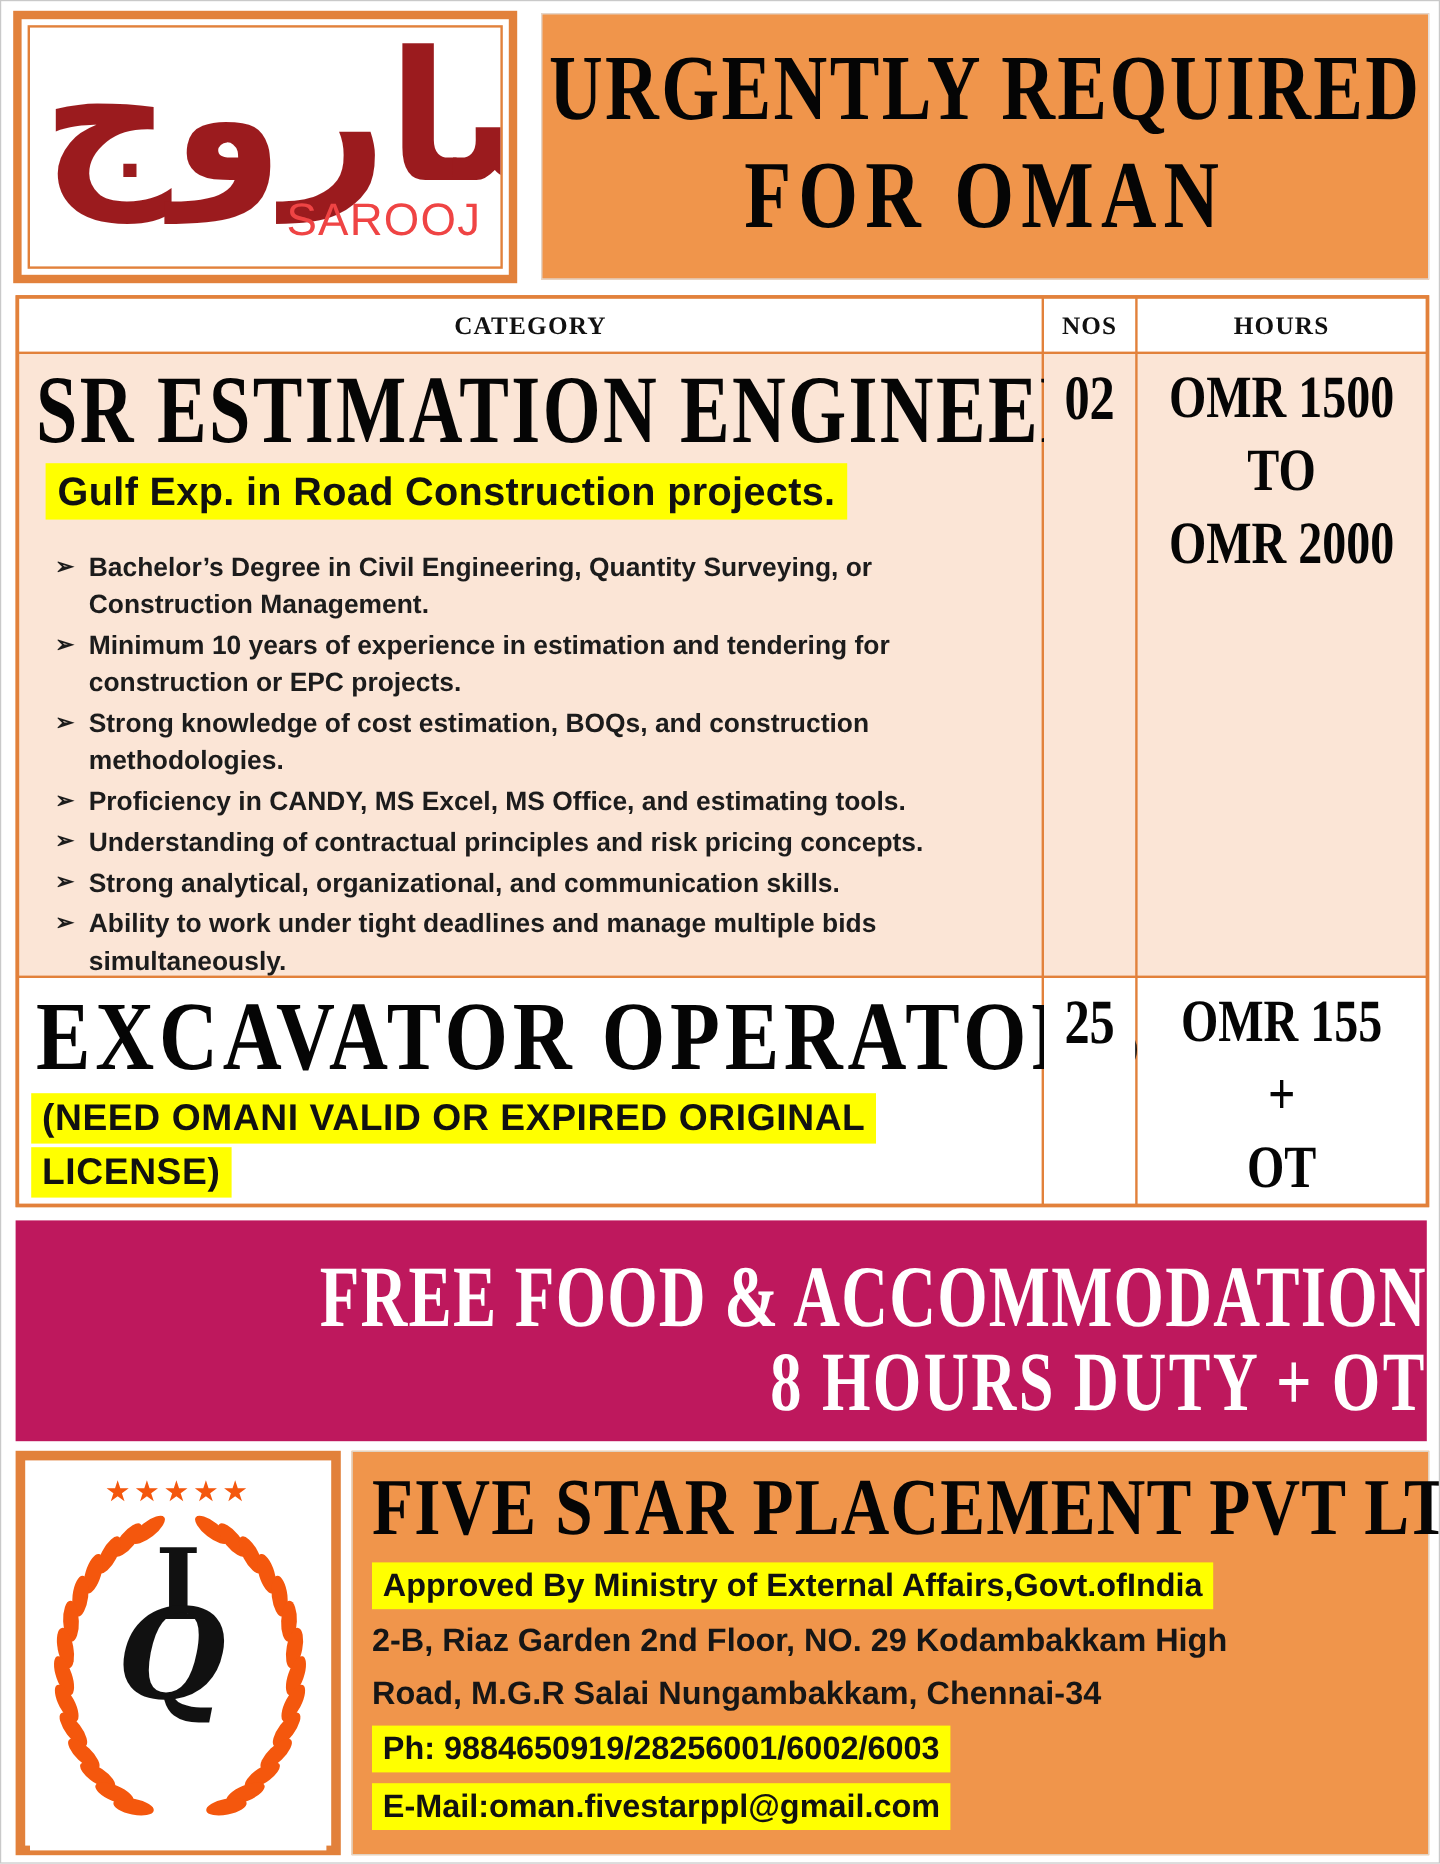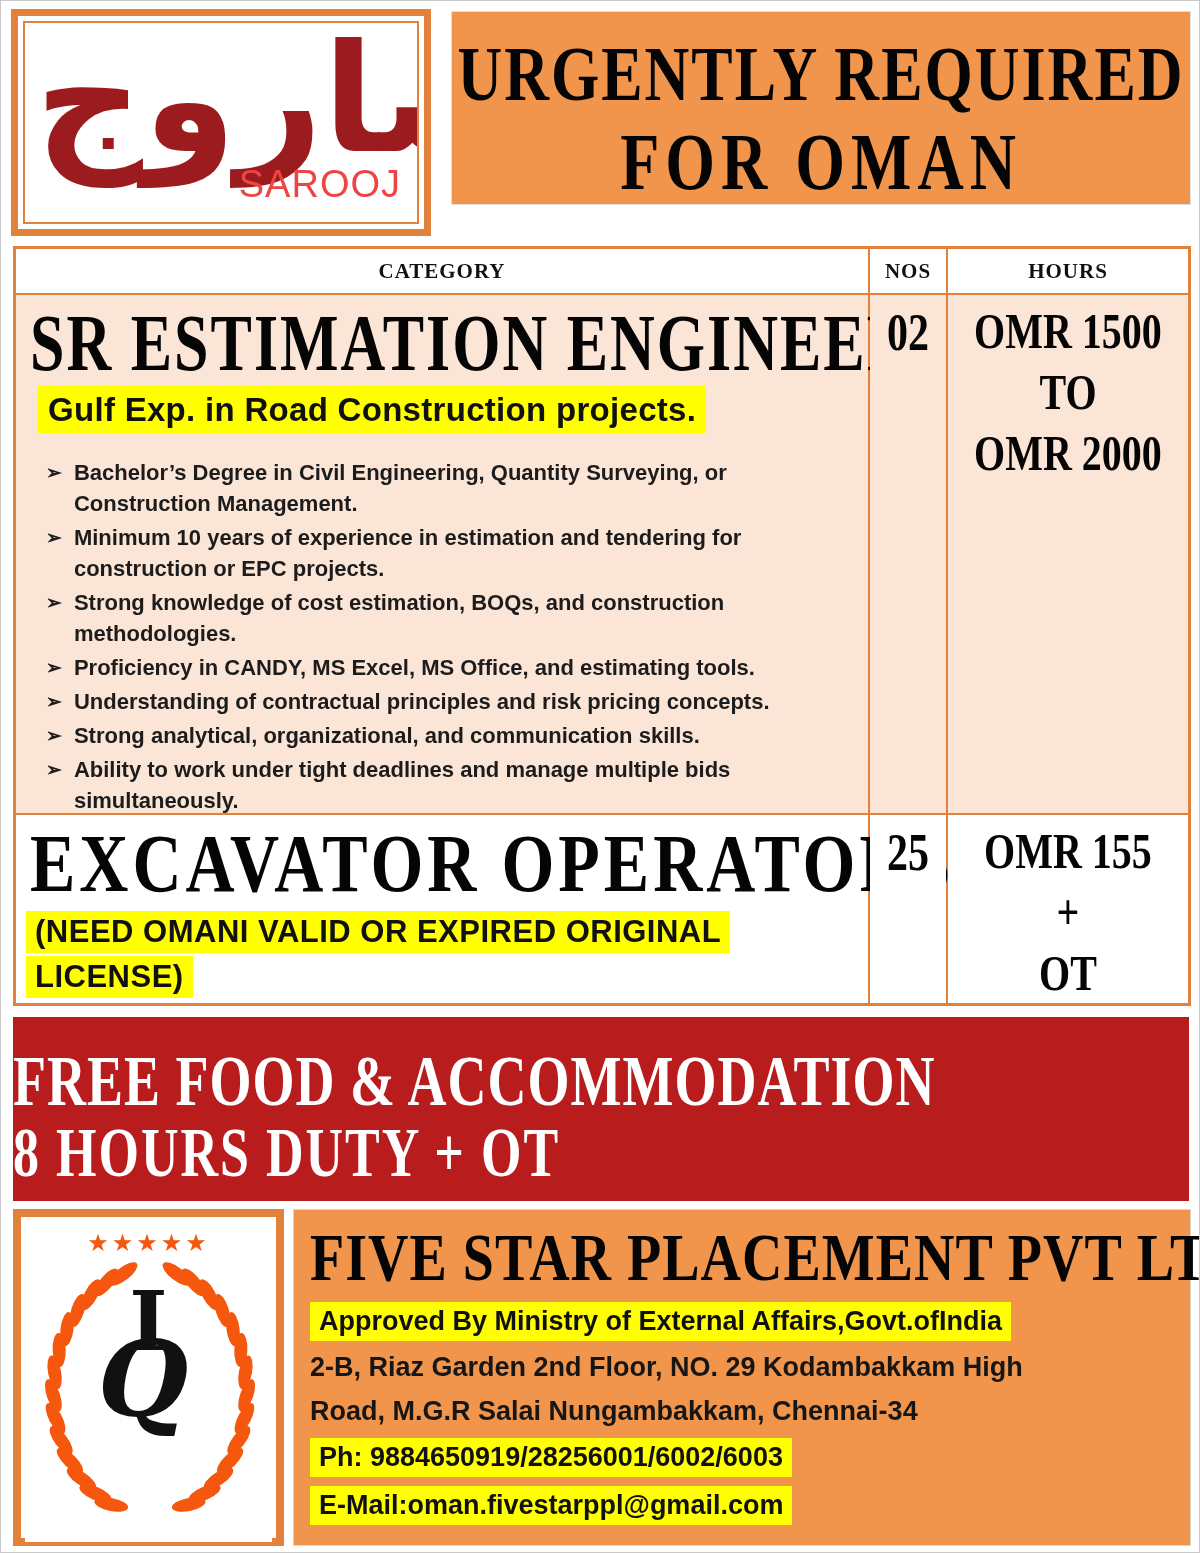--- a/index.html
+++ b/index.html
@@ -27,21 +27,21 @@
   .logo-arabic {
     position:absolute; left:10px; top:-14px; font-family:"DejaVu Sans", sans-serif;
     font-weight:700; font-size:150px; color:#9B1B1E; line-height:1.2;
   }
   .logo-latin {
     position:absolute; right:16px; bottom:16px; font-weight:400;
     font-size:38px; letter-spacing:1px; color:#ef4444;
   }
 
   .top-banner {
-    position:absolute; left:450px; top:10px; width:740px; height:194px;
+    position:absolute; left:450px; top:10px; width:740px; height:222px;
     background:#F0954B; text-align:center; border:1px solid #e0e0e0;
   }
   .top-banner .bl1 { padding-top:22px; height:108px; }
   .top-banner .bl1 .cond { font-size:62px; letter-spacing:2px; transform:scale(1,1.25); }
   .top-banner .bl2 .cond { font-size:64px; letter-spacing:6px; transform:scale(1,1.25); }
 
   
   .jobs-table {
     position:absolute; left:12px; top:245px;
     display:grid; grid-template-columns:852px 76px 240px;
@@ -73,21 +73,21 @@
 
   .nos-cell { text-align:center; padding-top:10px; }
   .nos-cell .cond { font-size:42px; transform:scale(1,1.25); }
   .salary-cell { text-align:center; padding-top:10px; }
   .salary-cell .sline { height:61px; }
   .salary-cell .cond { font-size:40px; transform:scale(1,1.25); }
 
   
   .black-banner {
     position:absolute; left:12px; top:1016px; width:1176px; height:184px;
-    background:#b91c1c; text-align:left;
+    background:#be185d; text-align:right;
   }
   .black-banner .cond { color:#fff; }
   .black-banner .fl1 { padding-top:26px; height:100px; }
   .black-banner .fl1 .cond { font-size:54px; letter-spacing:1px; transform:scale(1,1.35); }
   .black-banner .fl2 .cond { font-size:52px; letter-spacing:2px; transform:scale(1,1.35); }
 
   
   .agency-logo-box {
     position:absolute; left:12px; top:1208px; width:271px; height:337px;
     border:8px solid #E2813B; background:#fff; padding:4px;

